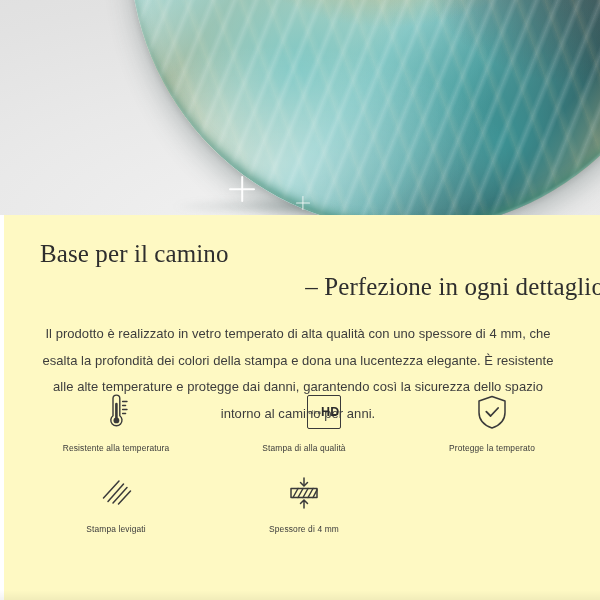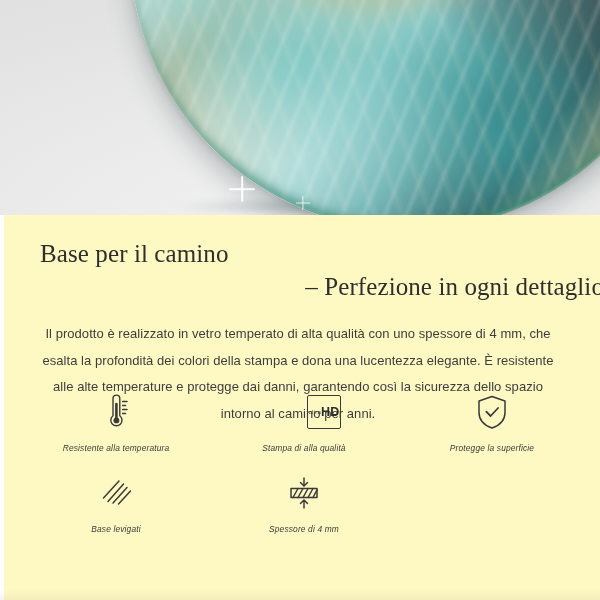--- a/index.html
+++ b/index.html
@@ -235,21 +235,20 @@
     justify-content: center;
     color: #3a3a3a;
   }
 
   .feature-label {
     margin-top: 9px;
     font-size: 8.4px;
     color: #3a3a3a;
     text-align: center;
     letter-spacing: 0.15px;
-    font-style: italic;
   }
 
   .ultrahd {
     width: 34px;
     height: 32px;
     border: 1.4px solid #3a3a3a;
     border-radius: 2px;
     display: flex;
     flex-direction: row;
     align-items: center;
@@ -334,34 +333,34 @@
         <div class="feature-label">Stampa di alla qualità</div>
       </div>
 
       <div class="feature">
         <div class="feature-icon">
           <svg width="40" height="40" viewBox="0 0 40 40" fill="none" stroke="#3a3a3a" stroke-width="1.5" stroke-linecap="round" stroke-linejoin="round">
             <path d="M20 4.5 33 9v11.5c0 8-5.6 13-13 15.5-7.4-2.5-13-7.5-13-15.5V9z"></path>
             <path d="M14.3 19.6l4.3 4.4 7.5-8" stroke-width="1.8"></path>
           </svg>
         </div>
-        <div class="feature-label">Protegge la superficie</div>
+        <div class="feature-label">Protegge la temperato</div>
       </div>
 
 
       <div class="feature">
         <div class="feature-icon">
           <svg width="40" height="38" viewBox="0 0 40 38" fill="none" stroke="#3a3a3a" stroke-width="1.5" stroke-linecap="round">
             <path d="M12 27.5 27.5 10"></path>
             <path d="M17 29 31 13.5"></path>
             <path d="M22.5 30 34.5 17"></path>
             <path d="M7.5 24 23 7"></path>
           </svg>
         </div>
-        <div class="feature-label">Base levigati</div>
+        <div class="feature-label">Stampa levigati</div>
       </div>
 
       <div class="feature">
         <div class="feature-icon">
           <svg width="42" height="40" viewBox="0 0 42 40" fill="none" stroke="#3a3a3a" stroke-width="1.5" stroke-linecap="round" stroke-linejoin="round">
             <path d="M21 5v7.5"></path>
             <path d="M17.5 9.5 21 13l3.5-3.5"></path>
             <path d="M21 35v-7.5"></path>
             <path d="M17.5 30.5 21 27l3.5 3.5"></path>
             <rect x="8" y="15.5" width="26" height="9"></rect>

